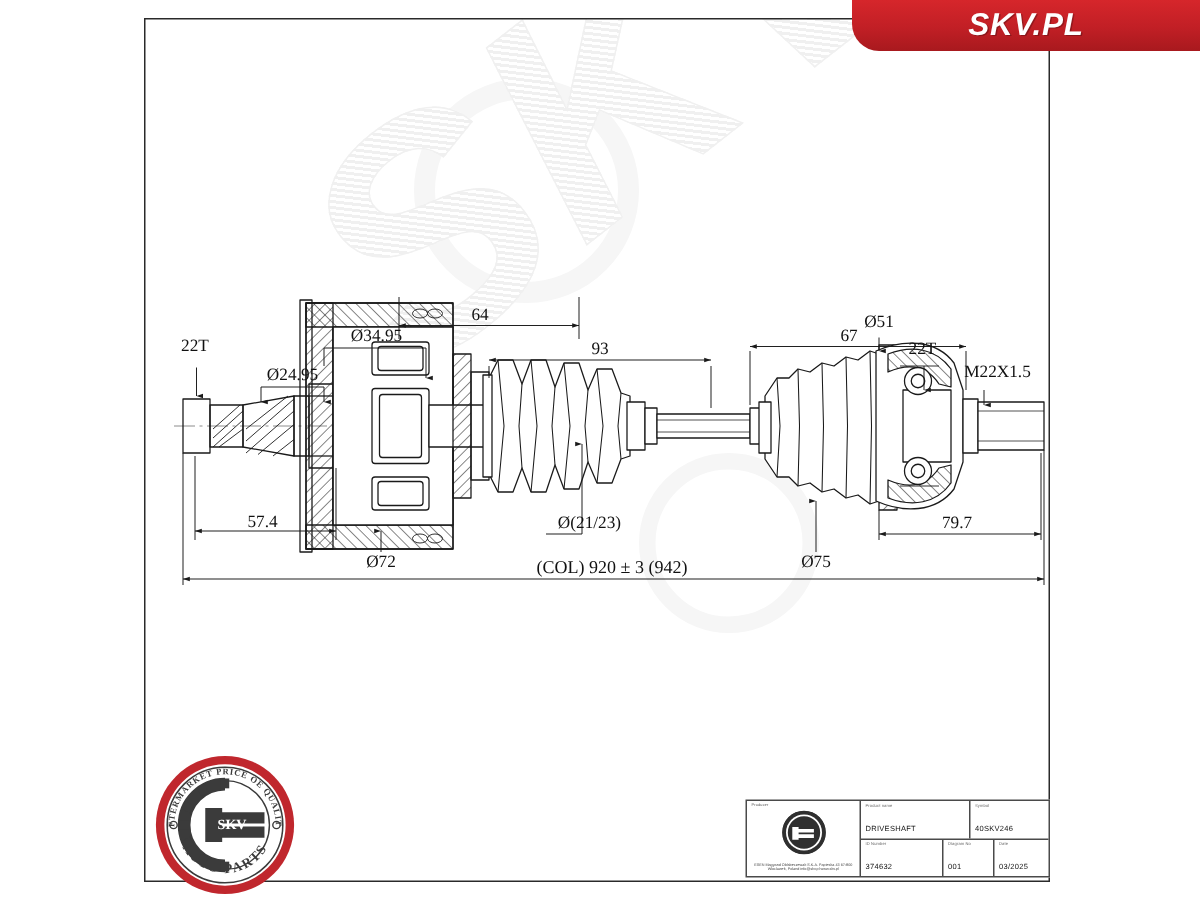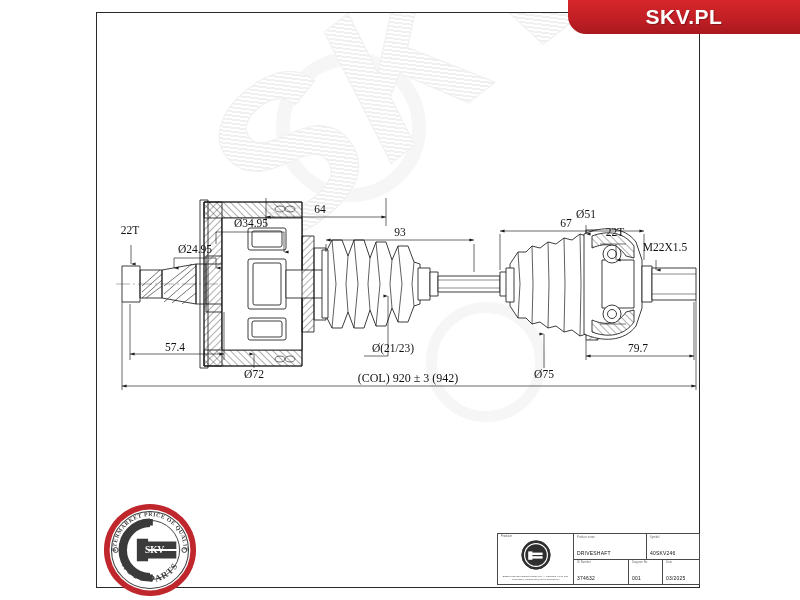--- a/index.html
+++ b/index.html
@@ -72,20 +72,21 @@
     background: linear-gradient(180deg,#d6262b 0%,#c11f25 55%,#a8191e 100%);
     border-bottom-left-radius: 18px;
     display: flex;
     align-items: center;
     justify-content: center;
   }
   #skv-banner .txt {
     color: #ffffff;
     font-family: "Liberation Sans", sans-serif;
     font-weight: bold;
+    font-style: italic;
     font-size: 21px;
     letter-spacing: 0.5px;
     text-shadow: 1px 1px 0 rgba(0,0,0,0.25);
   }
 
   
   #drawing {
     position: absolute;
     left: 96px; top: 12px;
   }

